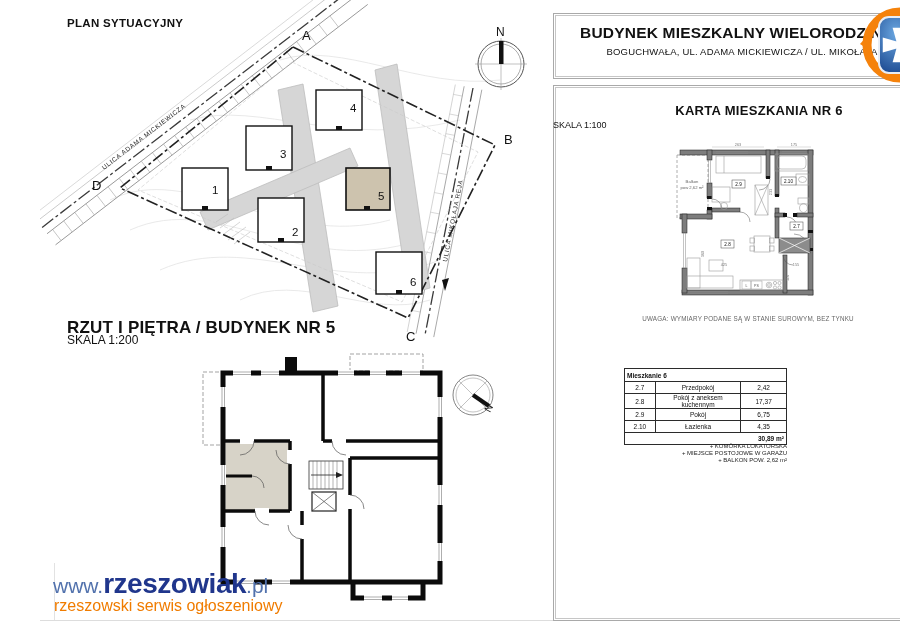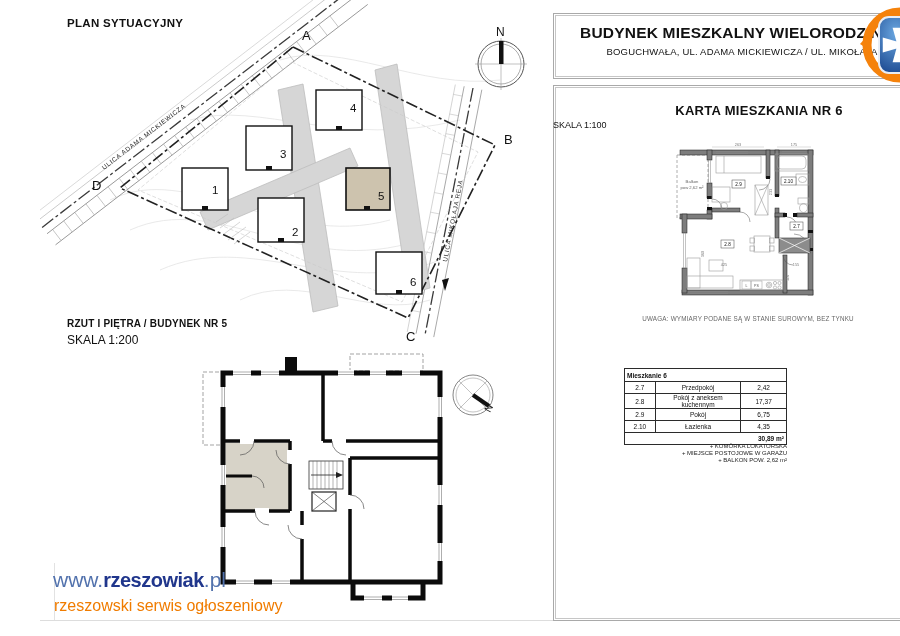--- a/index.html
+++ b/index.html
@@ -1,21 +1,21 @@
 <!DOCTYPE html>
 <html style="--highlight-building: #cdc3ae; --highlight-apartment: #d7d3c8; --brand-blue: #20368c; --brand-light-blue: #5272ad; --brand-orange: #f07c00; --crest-blue: #1c4793; --crest-orange: #f5820b;"><head>
 <meta charset="utf-8">
 <style>
   html,body{margin:0;padding:0;background:#fff;}
   .sheet{position:relative;width:900px;height:636px;background:#fff;overflow:hidden;
          font-family:"Liberation Sans", sans-serif;color:#111;margin-left:40px;}
   .abs{position:absolute;}
   
   .sp-title{left:27px;top:17px;font-size:11.5px;font-weight:bold;letter-spacing:.3px;}
-  .fp-title{left:27px;top:318px;font-size:10px;font-weight:bold;letter-spacing:.2px;}
+  .fp-title{left:27px;top:318px;font-size:17px;font-weight:bold;letter-spacing:.2px;}
   .fp-scale{left:27px;top:333px;font-size:12px;}
   
   .frame{position:absolute;border:1px solid #a9a9a9;
          box-shadow:inset 0 0 0 1px #ffffff, inset 0 0 0 2px #c6c6c6;background:#fff;z-index:1;}
   .frame-header{left:513px;top:13px;width:378px;height:64px;}
   .frame-main{left:513px;top:85px;width:378px;height:534px;}
   .hdr-title{left:513px;top:24px;width:378px;text-align:center;font-size:15.5px;font-weight:bold;z-index:2;letter-spacing:.2px;}
   .hdr-sub{left:513px;top:46px;width:378px;text-align:center;font-size:9.5px;z-index:2;letter-spacing:.2px;}
   .card-title{left:513px;top:103px;width:412px;text-align:center;font-size:13px;font-weight:bold;z-index:2;letter-spacing:.3px;}
   .card-scale{left:513px;top:120px;width:380px;text-align:left;font-size:9px;z-index:2;}
@@ -26,21 +26,21 @@
   table.rooms td{border:1px solid #2b2b2b;height:11px;text-align:center;padding:0 2px;}
   table.rooms tr.th td{font-weight:bold;text-align:left;height:12px;}
   table.rooms td.nm{width:85px;}
   table.rooms td.no{width:27px;}
   table.rooms td.ar{width:43px;}
   table.rooms tr.total td{font-weight:bold;text-align:right;height:11px;}
   .extras{left:584px;top:443px;width:163px;text-align:right;font-size:6px;line-height:6.8px;z-index:2;color:#222;}
   
   .brandline{left:13px;top:568px;white-space:nowrap;z-index:3;}
   .brandline .lt{font-size:21px;color:var(--brand-light-blue);}
-  .brandline .bd{font-size:20px;font-weight:bold;color:var(--brand-blue);letter-spacing:-.5px;}
+  .brandline .bd{font-size:28px;font-weight:bold;color:var(--brand-blue);letter-spacing:-.5px;}
   .tagline{left:14px;top:597px;font-size:16px;color:var(--brand-orange);z-index:3;text-align:right;}
   .pg-line-h{left:0;top:620px;width:900px;height:1px;background:#ddd;}
   .pg-line-v{left:14px;top:563px;width:1px;height:57px;background:#e2e2e2;}
   svg text{font-family:"Liberation Sans", sans-serif;}
   .z2{z-index:2;}
 </style>
 </head>
 <body>
 
 <div class="sheet">

